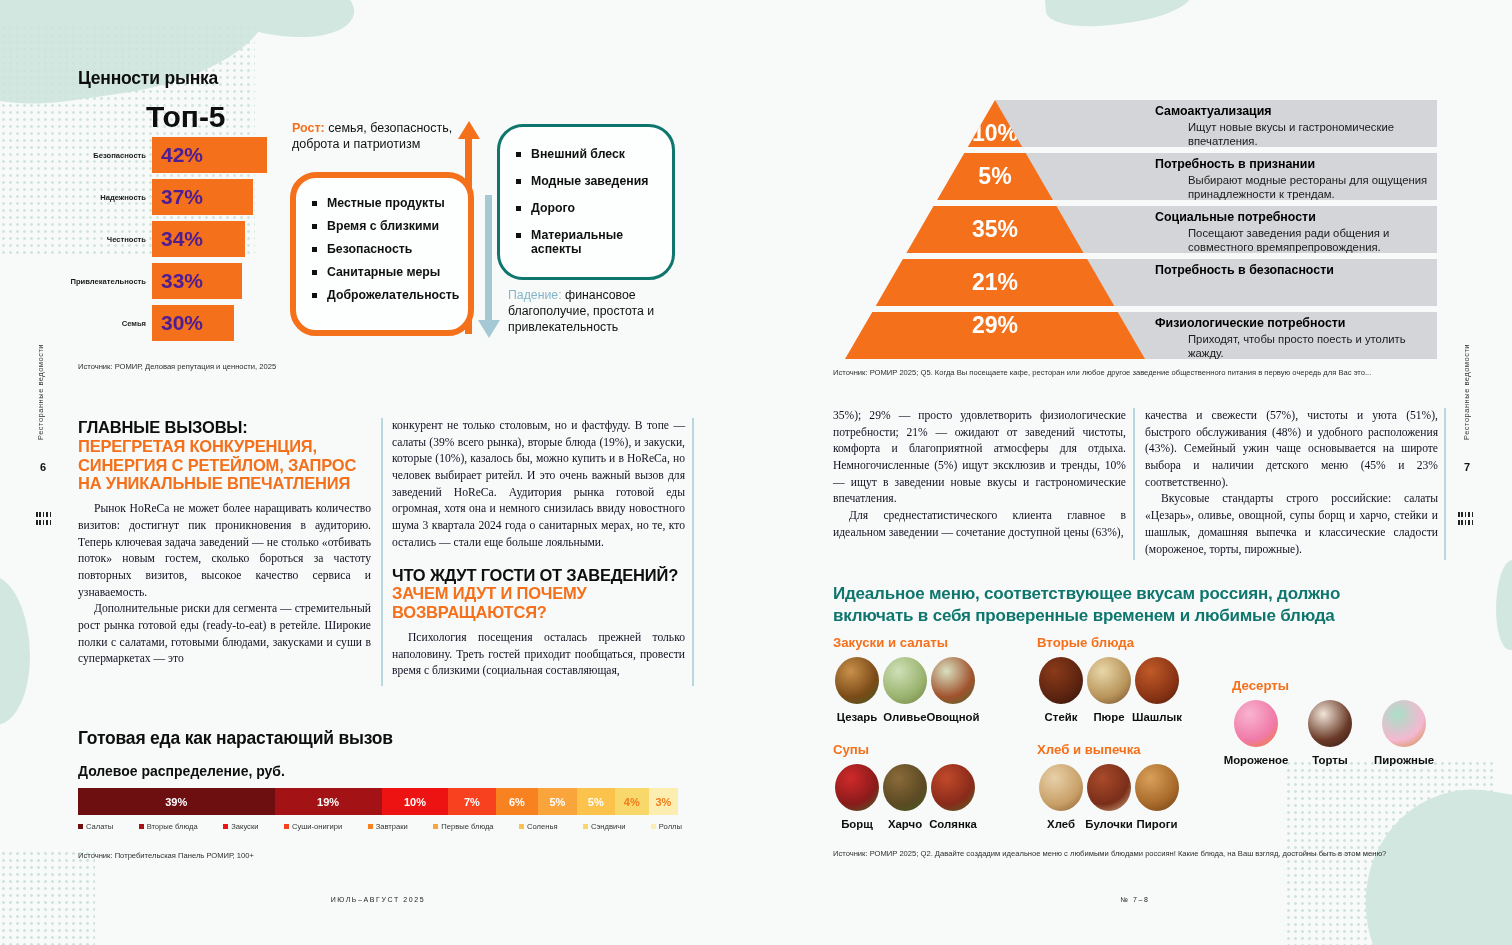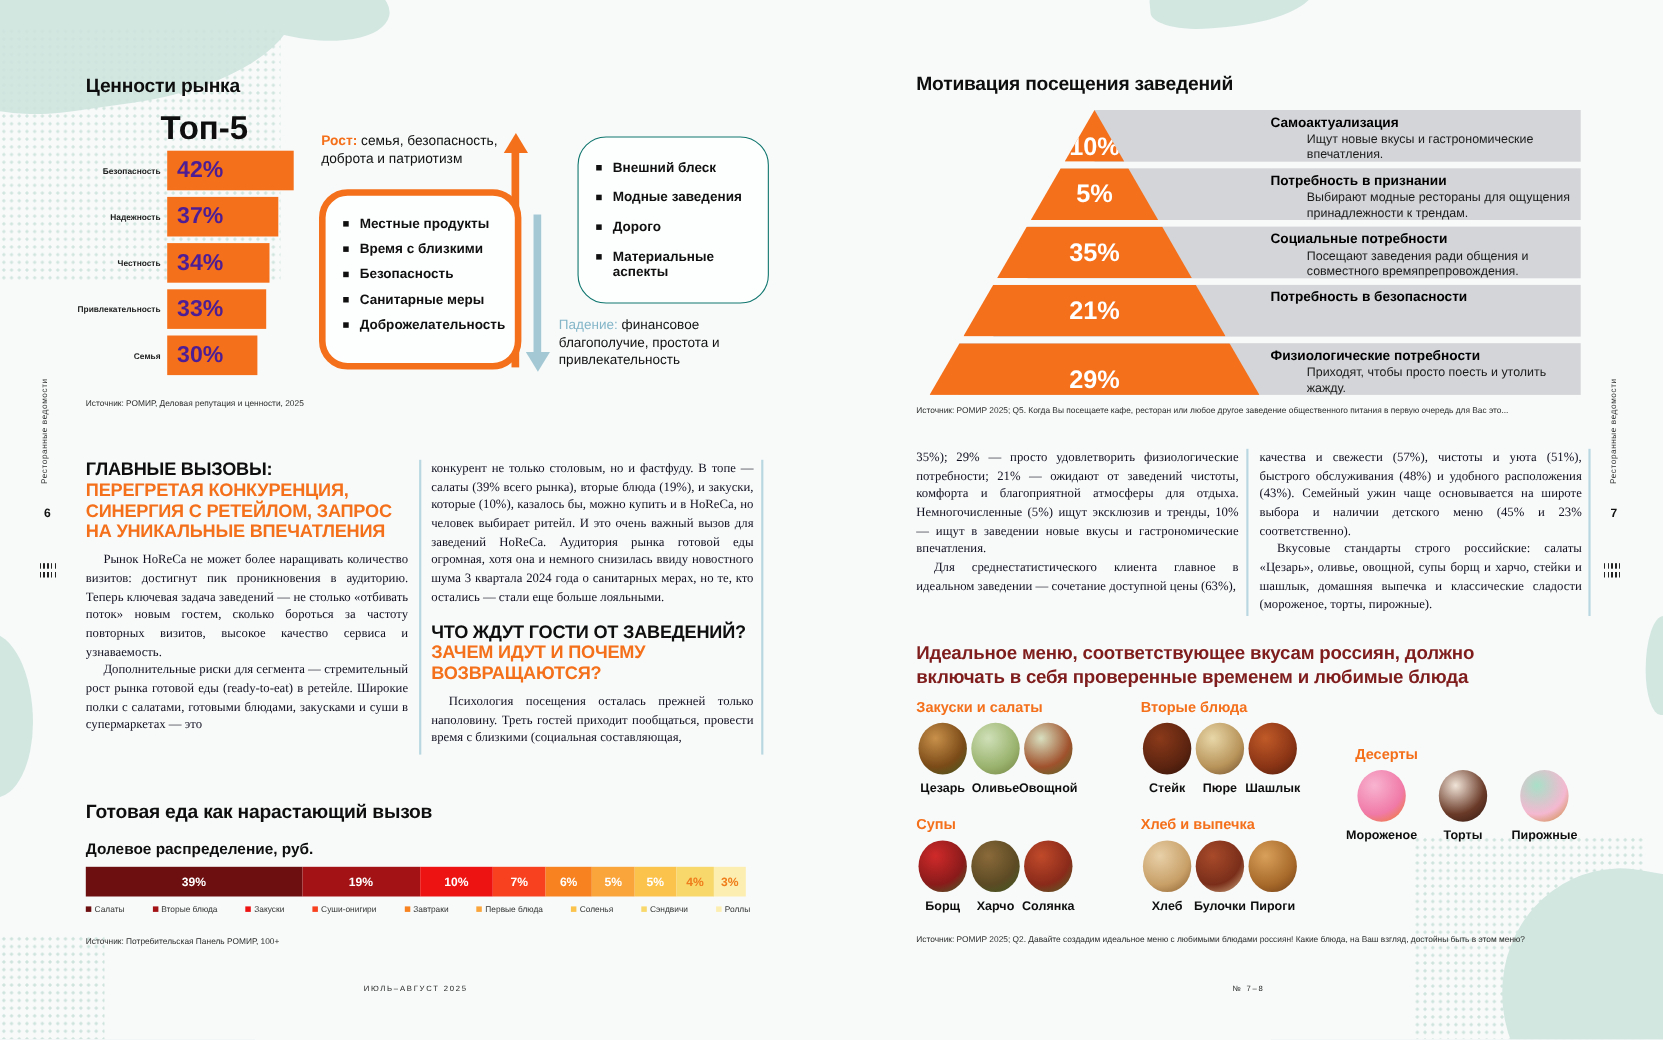--- a/index.html
+++ b/index.html
@@ -26,21 +26,21 @@
   .t5-title{font-size:30px;font-weight:bold;color:#0e0e0e;}
   .t5-row{position:relative;height:36px;margin-bottom:6px;}
   .t5-label{position:absolute;right:100%;margin-right:6px;top:0;height:36px;display:flex;align-items:center;justify-content:flex-end;width:80px;font-size:7.6px;font-weight:bold;color:#1c1c1c;text-align:right;}
   .t5-bar{height:36px;background:#f4701b;display:flex;align-items:center;}
   .t5-val{color:#4c1d95;font-weight:bold;font-size:21px;padding-left:9px;}
 
   .grow-label{color:#f4701b;font-weight:bold;}
   .grow-text{font-size:12.5px;color:#111;line-height:1.3;}
   .round-box{position:absolute;background:#fdfefe;border-radius:26px;z-index:2;}
   .box-orange{border:6px solid #f4701b;}
-  .box-blue{border:1px solid #0f766e;margin-left:28px;}
+  .box-blue{border:3px solid #0f766e;}
   .box-list{list-style:none;margin:0;padding:14px 10px 10px 14px;}
   .box-list li{position:relative;padding-left:17px;font-size:12.3px;font-weight:bold;color:#101010;}
   .box-list li::before{content:"";position:absolute;left:2px;top:5px;width:4.5px;height:4.5px;background:#101010;}
   .shaft-orange{position:absolute;width:7px;background:#f4701b;z-index:1;}
   .head-up{position:absolute;width:0;height:0;border-left:11px solid transparent;border-right:11px solid transparent;border-bottom:18px solid #f4701b;z-index:3;}
   .shaft-blue{position:absolute;width:7px;background:#a5c9d4;z-index:1;}
   .head-down{position:absolute;width:0;height:0;border-left:11px solid transparent;border-right:11px solid transparent;border-top:18px solid #a5c9d4;z-index:1;}
   .fall-label{color:#84b6c8;font-weight:normal;}
   .fall-text{font-size:12.3px;color:#111;line-height:1.3;}
 
@@ -64,21 +64,21 @@
   
   #pyramid{position:absolute;left:833px;top:100px;width:604px;height:264px;}
   .py-band{position:absolute;height:47px;background:#d3d5d8;}
   .py-trap{position:absolute;height:47px;background:#f4701b;display:flex;justify-content:center;}
   .py-val{color:#fff;font-weight:bold;font-size:23px;}
   .py-text{position:absolute;left:322px;width:280px;}
   .py-title{font-size:12.4px;font-weight:bold;color:#000000;line-height:1.25;}
   .py-desc{font-size:11.3px;color:#1a1a1a;line-height:1.25;padding-left:33px;}
 
   
-  .menu-title{font-size:17px;font-weight:bold;color:#7f1d1d;line-height:1.28;letter-spacing:-.2px;}
+  .menu-title{font-size:17px;font-weight:bold;color:#0f766e;line-height:1.28;letter-spacing:-.2px;}
   .menu-section{position:absolute;}
   .menu-header{font-size:13.2px;font-weight:bold;color:#f4701b;margin-bottom:7px;}
   .dishes{display:flex;}
   .dish{width:48px;display:flex;flex-direction:column;align-items:center;}
   .dish-photo{width:44px;height:47px;border-radius:50%;}
   .dish-label{margin-top:7px;font-size:11.4px;font-weight:bold;color:#0e0e0e;white-space:nowrap;}
   .menu-section.wide .dishes{gap:26px;}
 </style>
 </head>
 <body>
@@ -247,21 +247,20 @@
       </span>
       <span class="lg-item">
         <span class="lg-sw" style="background: rgb(252, 238, 176);"></span>
         <span>Роллы</span>
       </span>
     </div>
   <div class="abs src" style="left:78px;top:851px;">Источник: Потребительская Панель РОМИР, 100+</div>
 
   <div class="abs footer" style="left:288px;top:896px;width:180px;text-align:center;">ИЮЛЬ–АВГУСТ 2025</div>
 
-  <div class="abs h-section" style="left:833px;top:66px;">Мотивация посещения заведений</div>
   <div id="pyramid">
       <div class="py-band" style="top: 0px; left: 162px; width: 442px;"></div>
       <div class="py-trap" style="top: 0px; left: 134.8px; width: 54.4px; background: rgb(244, 112, 27); clip-path: polygon(50% 0px, 50% 0px, 100% 100%, 0px 100%); align-items: flex-end;">
         <span class="py-val">10%</span>
       </div>
       <div class="py-text" style="top: 4px;">
         <div class="py-title">Самоактуализация</div>
         <div class="py-desc">Ищут новые вкусы и гастрономические впечатления.</div>
       </div>
       <div class="py-band" style="top: 53px; left: 131.3px; width: 472.7px;"></div>
@@ -281,21 +280,21 @@
         <div class="py-desc">Посещают заведения ради общения и совместного времяпрепровождения.</div>
       </div>
       <div class="py-band" style="top: 159px; left: 69.9px; width: 534.1px;"></div>
       <div class="py-trap" style="top: 159px; left: 42.7px; width: 238.6px; background: rgb(244, 112, 27); clip-path: polygon(11.4% 0px, 88.6% 0px, 100% 100%, 0px 100%); align-items: center;">
         <span class="py-val">21%</span>
       </div>
       <div class="py-text" style="top: 163px;">
         <div class="py-title">Потребность в безопасности</div>
       </div>
       <div class="py-band" style="top: 212px; left: 39.2px; width: 564.8px;"></div>
-      <div class="py-trap" style="top: 212px; left: 12px; width: 300px; background: rgb(244, 112, 27); clip-path: polygon(9.1% 0px, 90.9% 0px, 100% 100%, 0px 100%); align-items: flex-end;">
+      <div class="py-trap" style="top: 212px; left: 12px; width: 300px; background: rgb(244, 112, 27); clip-path: polygon(9.1% 0px, 90.9% 0px, 100% 100%, 0px 100%); align-items: flex-start;">
         <span class="py-val">29%</span>
       </div>
       <div class="py-text" style="top: 216px;">
         <div class="py-title">Физиологические потребности</div>
         <div class="py-desc">Приходят, чтобы просто поесть и утолить жажду.</div>
       </div>
     </div>
   <div class="abs src" style="left:833px;top:368px;">Источник: РОМИР 2025; Q5. Когда Вы посещаете кафе, ресторан или любое другое заведение общественного питания в первую очередь для Вас это...</div>
 
   <div class="col" style="left:833px;top:408px;">

